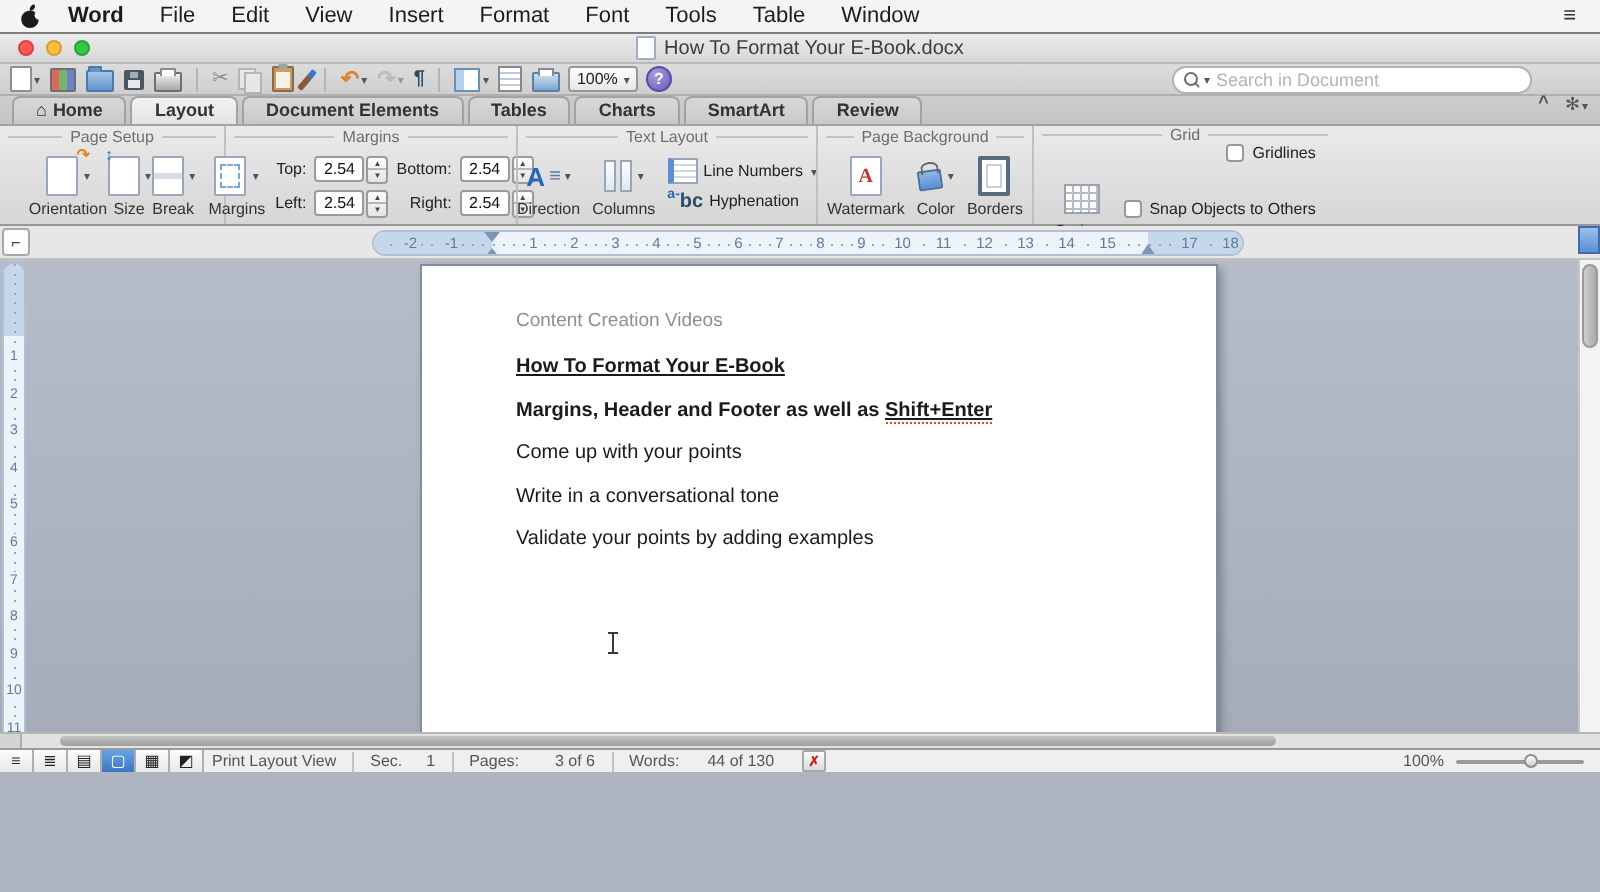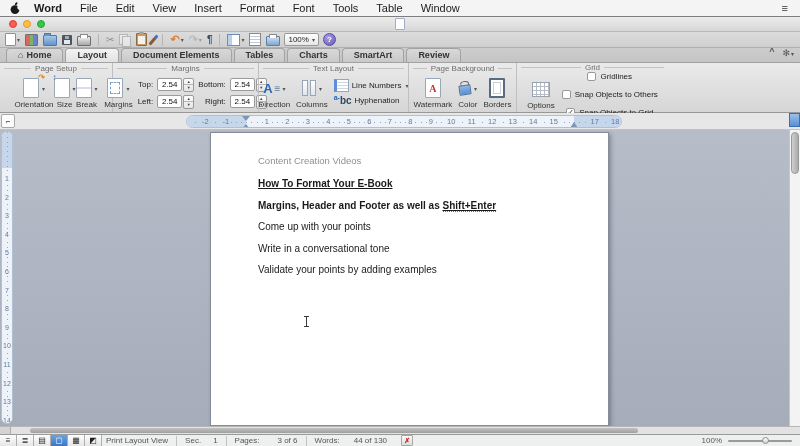--- a/index.html
+++ b/index.html
@@ -123,21 +123,21 @@
          background:repeating-linear-gradient(#fff 0 2px,#cdd8e6 2px 3px)}
   .hyph sup{color:#2a66b8;font-size:7px}
   .hyph{color:#2d4a66;font-weight:bold;font-size:10px}
   .bucket{width:10px;height:8px;background:linear-gradient(#8fb7e6,#5b8ed6);border:1px solid #46709f;
           border-radius:1px;transform:rotate(-8deg);display:inline-block;position:relative;margin-top:4px}
   .bucket::before{content:"";position:absolute;top:-5px;left:1px;width:7px;height:5px;border:1px solid #666;
           border-bottom:none;border-radius:50% 50% 0 0}
   .grid-ic{width:16px;height:13px;border:1px solid #9aa3ad;display:inline-block;background:
      repeating-linear-gradient(90deg,transparent 0 3px,#b5bcc6 3px 4px),
      repeating-linear-gradient(transparent 0 3px,#b5bcc6 3px 4px),#fff}
-  .cbl{display:flex;flex-direction:column;gap:9px;align-items:center;font-size:8px;color:#222}
+  .cbl{display:flex;flex-direction:column;gap:19px;align-items:flex-end;font-size:8px;color:#222}
   .cbrow{display:flex;align-items:center;white-space:nowrap}
   .cb{width:9px;height:9px;background:#fff;border:1px solid #999;border-radius:2px;margin-right:4px;
       display:inline-flex;align-items:center;justify-content:center;font-size:8px;color:#222;box-sizing:border-box}
   
   .rulerrow{height:17px;background:#e7e7e7;position:relative;border-bottom:1px solid #c2c2c2;box-sizing:border-box}
   .tabsel{position:absolute;left:1px;top:1px;width:12px;height:12px;background:#fdfdfd;border:1px solid #a8a8a8;
           border-radius:2px;font-size:8px;color:#444;display:flex;align-items:center;justify-content:center}
   .hruler{position:absolute;left:186px;top:2px;width:436px;height:13px;background:#eef3fa;
           border:1px solid #b0c0d4;border-radius:7px;overflow:hidden;box-sizing:border-box}
   .hblue{position:absolute;top:0;bottom:0;background:#c6d7ec}
@@ -148,21 +148,21 @@
         transform:translateX(-50%);padding:0 2px;background:#eef3fa}
   .hnum.blue{background:#c6d7ec}
   .indent-marker{position:absolute;left:59px;top:0;width:8px;height:13px;transform:translateX(-50%);z-index:3}
   .indent-marker::before{content:"";position:absolute;top:0;left:0;border:4px solid transparent;border-top:5px solid #7d96b6}
   .indent-marker::after{content:"";position:absolute;bottom:0;left:0;border:4px solid transparent;border-bottom:5px solid #7d96b6}
   .rmargin-marker{position:absolute;left:387px;top:2px;transform:translateX(-50%);z-index:3;
         border:4px solid transparent;border-bottom:6px solid #7d96b6;width:0;height:0}
   .ruler-toggle{position:absolute;right:0;top:0;width:11px;height:14px;border:1px solid #3b6db0;box-sizing:border-box;
         background:linear-gradient(#9cc0ea,#5b8ed6)}
   
-  .workspace{position:relative;height:296px;background:linear-gradient(#b6bcc8,#a6acb9);overflow:hidden}
+  .workspace{position:relative;height:236px;background:linear-gradient(#b6bcc8,#a6acb9);overflow:hidden}
   .vruler{position:absolute;left:1px;top:1px;width:12px;height:293px;background:#eef3fa;
           border:1px solid #b0c0d4;border-radius:6px;overflow:hidden;box-sizing:border-box}
   .vblue{position:absolute;left:0;right:0;top:0;height:36px;background:#c6d7ec}
   .vticks{position:absolute;left:5px;width:1px;top:0;bottom:0;
           background:repeating-linear-gradient(#8fa5c0 0 1px,transparent 1px 4.8px)}
   .vnum{position:absolute;left:0;width:10px;text-align:center;font-size:7px;color:#5f7a9b;background:#eef3fa;
         height:9px;line-height:9px}
   .page{position:absolute;left:210px;top:2px;width:399px;height:294px;background:#fff;
         border:1px solid #858c99;box-shadow:2px 2px 4px rgba(40,45,60,.35);box-sizing:border-box}
   .doc-header{position:absolute;left:47px;top:22px;font-size:9.5px;color:#8f8f8f}
@@ -216,20 +216,21 @@
 </div>
 
 <div class="titlebar">
   <span class="lights">
     <span class="light red"></span>
     <span class="light yellow"></span>
     <span class="light green"></span>
   </span>
   <span class="title-wrap">
     <span class="doc-ic"></span>
+    <span>How To Format Your E-Book.docx</span>
   </span>
 </div>
 
 <div class="toolbar">
   <span class="ti">
       <span class="pg"></span>
       <span class="dd7">▾</span>
     </span>
   <span class="ti">
       <span class="gallery"></span>
@@ -279,20 +280,25 @@
   <span class="ti">
       <span class="printer blue"></span>
     </span>
   <span class="zoombox">
     <span>100%</span>
     <span class="dd7">▾</span>
   </span>
   <span class="ti">
       <span class="helpbtn">?</span>
     </span>
+  <span class="searchbox">
+    <span class="mag"></span>
+    <span class="dd7">▾</span>
+    <span class="search-ph">Search in Document</span>
+  </span>
 </div>
 
 <div class="tabrow">
   <span id="tabs-box" style="display:contents"><span class="tab">
         <span class="homeg">⌂</span>
         <span>Home</span>
       </span><span class="tab active">
         <span>Layout</span>
       </span><span class="tab">
         <span>Document Elements</span>

